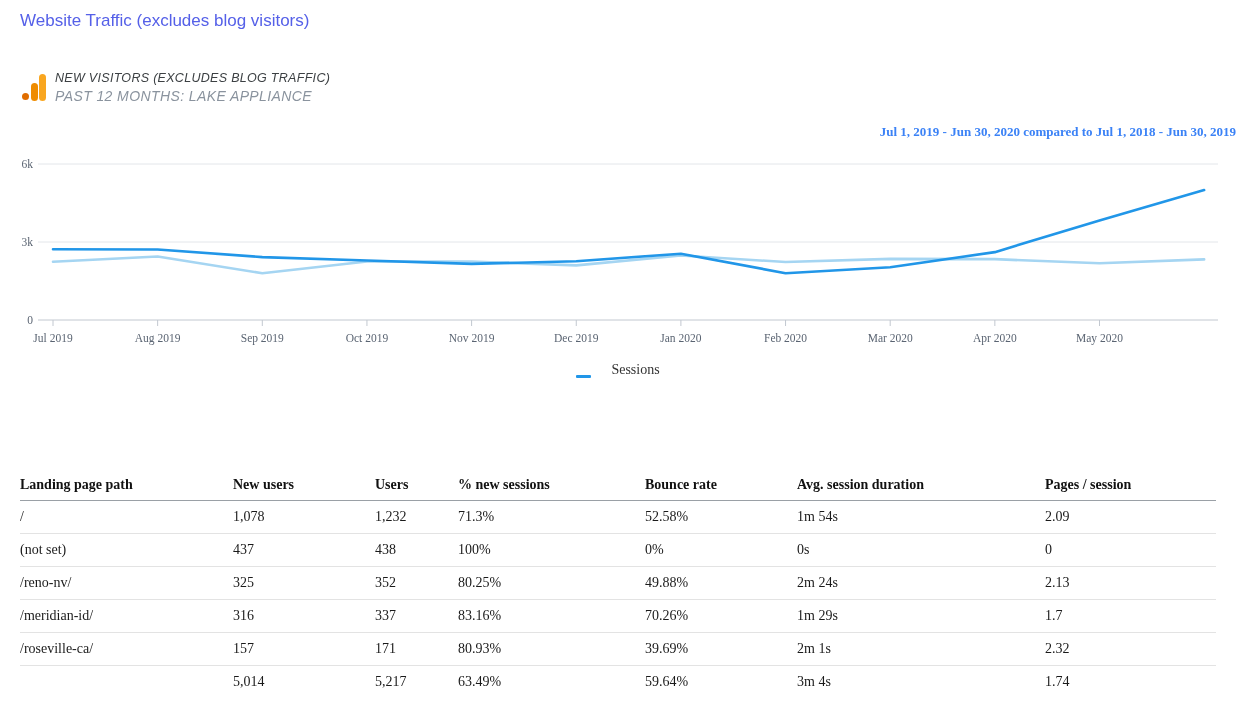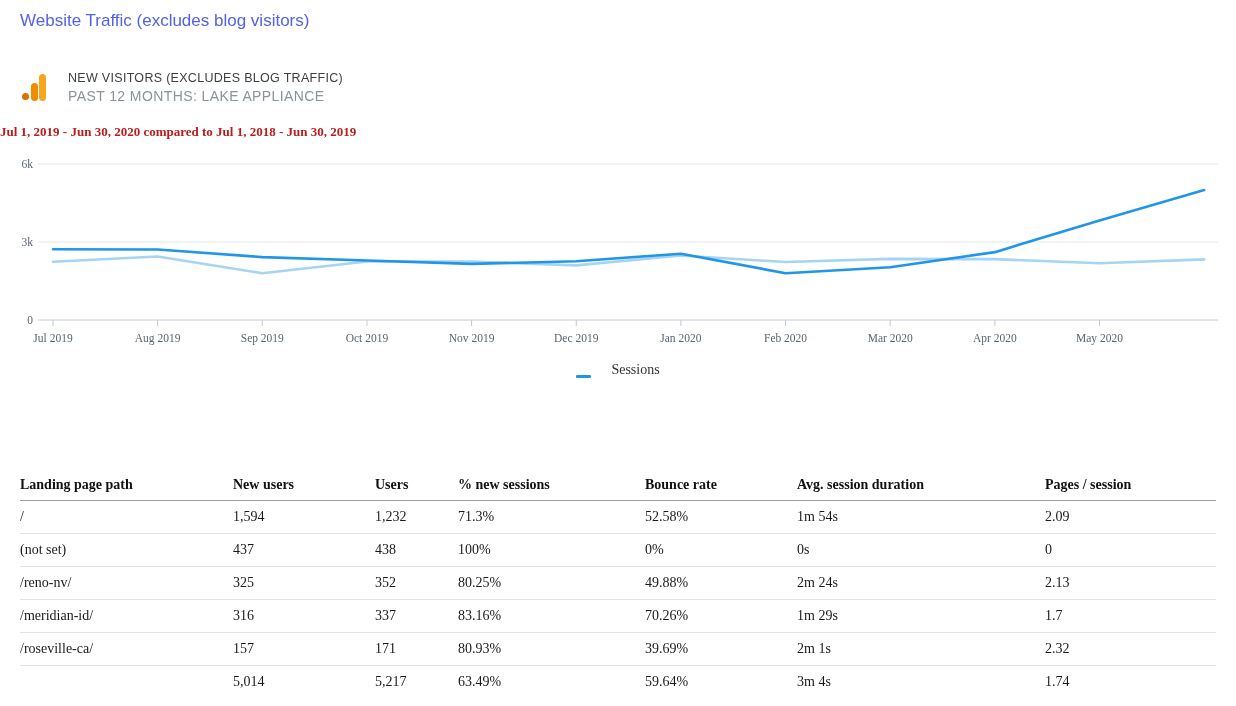--- a/index.html
+++ b/index.html
@@ -3,33 +3,33 @@
 <meta charset="utf-8">
 <style>
   html,body{margin:0;padding:0;background:#fff;}
   .page{position:relative;width:1236px;height:706px;background:#fff;overflow:hidden;
         font-family:"Liberation Sans",sans-serif;}
 
   .page-title{position:absolute;left:20px;top:11px;margin:0;
               font-size:17px;font-weight:400;color:#5560e8;}
 
   
-  .sec-header{position:absolute;display:flex;align-items:center;gap:22px;}
+  .sec-header{position:absolute;display:flex;align-items:center;gap:9px;font-style:italic;}
   #sec-visitors{left:22px;top:71px;}
   #sec-landing{left:22px;top:423px;}
   .ga-icon{position:relative;width:24px;height:27px;flex:none;}
   .ga-dot{position:absolute;left:0;bottom:1px;width:7px;height:7px;border-radius:50%;background:#e06d00;}
   .ga-mid{position:absolute;left:8.5px;bottom:0;width:7px;height:18px;border-radius:3.5px;background:#ef8c00;}
   .ga-tall{position:absolute;right:0;bottom:0;width:7px;height:27px;border-radius:3.5px;background:#f9a61f;}
   .sec-title{font-size:12.5px;color:#3c4043;letter-spacing:.3px;line-height:14px;}
   .sec-sub{font-size:14px;color:#8a939e;letter-spacing:.4px;margin-top:3px;}
 
   
-  .chart-title{position:absolute;top:124px;left:0;width:100%;text-align:left;
-               font-family:"Liberation Serif",serif;font-weight:700;font-size:13px;color:#b91c1c;}
+  .chart-title{position:absolute;top:124px;left:0;width:100%;text-align:right;
+               font-family:"Liberation Serif",serif;font-weight:700;font-size:13px;color:#3b82f6;}
   #chart-svg{position:absolute;left:0;top:150px;}
   #chart-svg text{font-family:"Liberation Serif",serif;font-size:11.5px;fill:#5a6472;}
   .legend{position:absolute;top:362px;left:0;width:100%;display:flex;justify-content:center;}
   .legend-item{display:flex;align-items:flex-end;gap:20px;
                font-family:"Liberation Serif",serif;font-size:14px;color:#333;}
   .legend-swatch{width:15px;height:3px;background:#2196e8;border-radius:1px;}
 
   
   .lp-table{position:absolute;left:20px;top:470px;width:1196px;border-collapse:collapse;
             table-layout:fixed;font-family:"Liberation Serif",serif;font-size:14px;color:#1a1a1a;}
@@ -117,21 +117,21 @@
           <th>Users</th>
           <th>% new sessions</th>
           <th>Bounce rate</th>
           <th>Avg. session duration</th>
           <th>Pages / session</th>
         </tr>
       </thead>
     <tbody>
         <tr>
           <td>/</td>
-          <td>1,594</td>
+          <td>1,078</td>
           <td>1,232</td>
           <td>71.3%</td>
           <td>52.58%</td>
           <td>1m 54s</td>
           <td>2.09</td>
         </tr>
         <tr>
           <td>(not set)</td>
           <td>437</td>
           <td>438</td>

